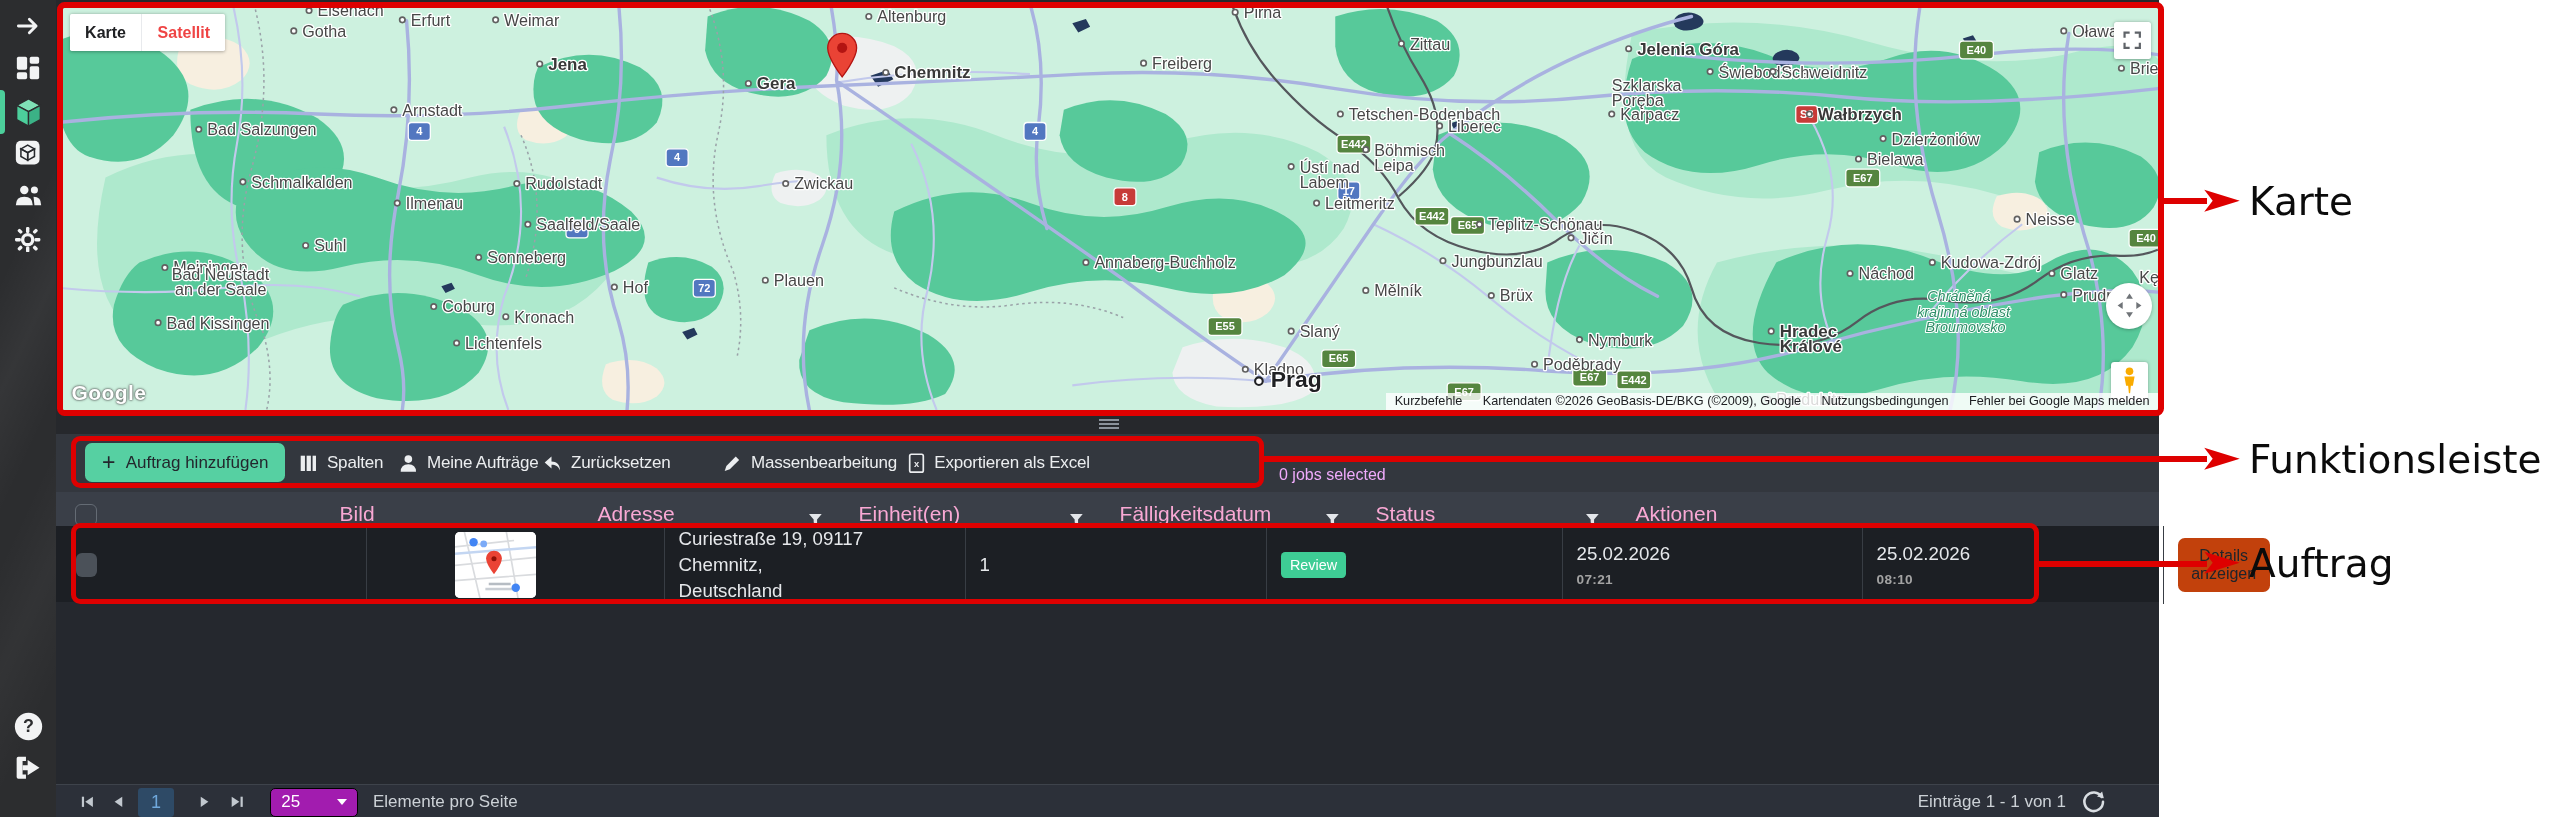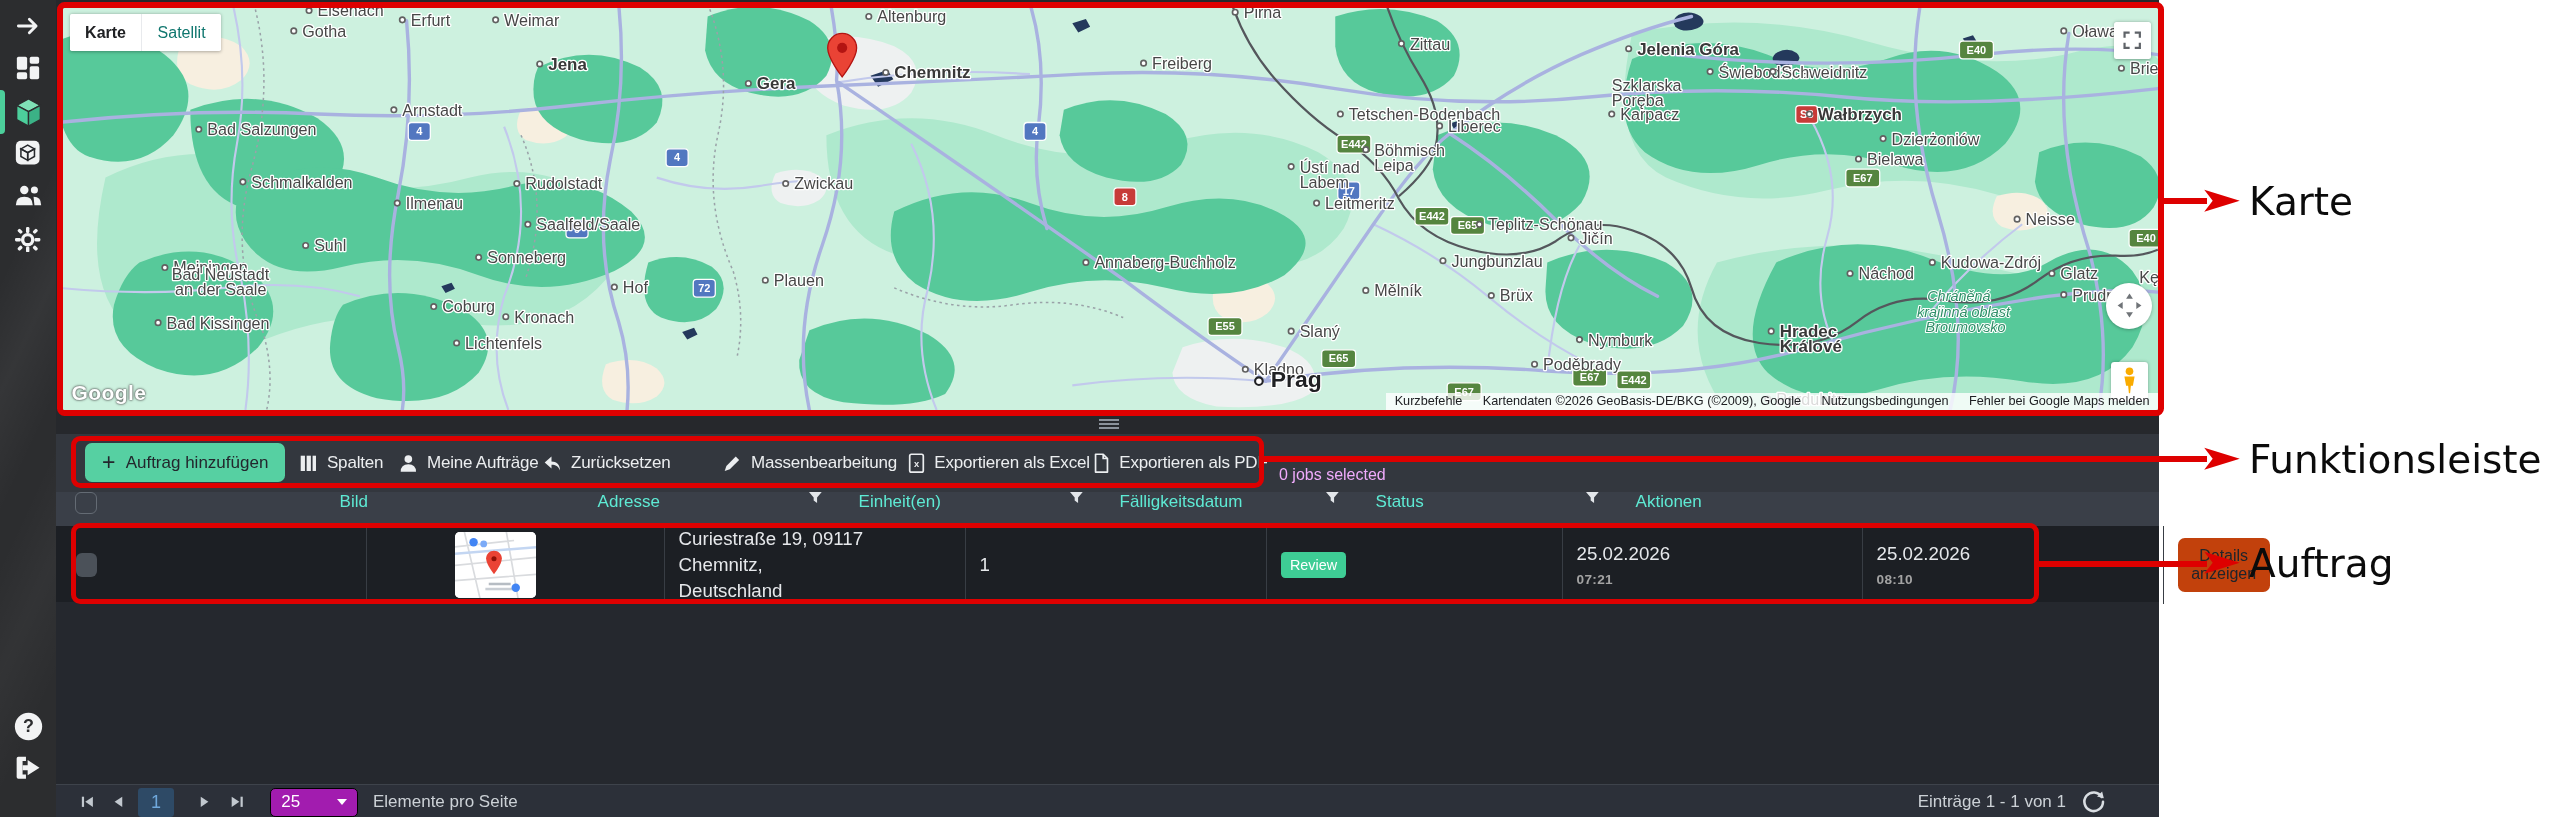--- a/index.html
+++ b/index.html
@@ -13,21 +13,21 @@
   .sic{position:absolute;left:0;width:56px;display:flex;justify-content:center;cursor:pointer;}
   #active-pill{position:absolute;left:-3.4px;top:90px;width:8.5px;height:44px;border-radius:5.1px;background:#4ccf9b;}
   
   #map-frame{position:absolute;left:57px;top:1.7px;width:2107px;height:414px;border:6px solid #de0000;
     border-radius:7.6px;box-sizing:border-box;background:#cdf1df;}
   #map-clip{position:absolute;left:0;top:0;width:2095px;height:402px;overflow:hidden;border-radius:2.5px;}
   .gm-ctl{position:absolute;background:#fff;box-shadow:0 0.8px 3.4px rgba(0,0,0,.3);}
   #maptype{left:6.8px;top:6.8px;height:37px;display:flex;align-items:center;border-radius:1.7px;font-size:16px;}
   #maptype .seg{padding:0 15.3px;height:37px;display:flex;align-items:center;cursor:pointer;}
   #maptype .seg.on{font-weight:bold;color:#202124;}
-  #maptype .seg.off{color:#0f766e;border-left:0.8px solid #e8eaed;}
+  #maptype .seg.off{color:#ef4444;border-left:0.8px solid #e8eaed;font-weight:bold;}
   #fullscreen-btn{left:2051px;top:14.4px;width:37px;height:37px;border-radius:2.5px;display:flex;align-items:center;justify-content:center;cursor:pointer;}
   #pan-ctl{left:2043px;top:275px;width:46px;height:46px;border-radius:50%;display:flex;align-items:center;justify-content:center;cursor:pointer;}
   #pegman{left:2048px;top:354px;width:37px;height:39px;border-radius:3.4px;display:flex;align-items:center;justify-content:center;cursor:pointer;}
   #google-logo{position:absolute;left:8.5px;bottom:5.1px;font-size:21px;font-weight:bold;color:#fff;letter-spacing:0.4px;
     text-shadow:0 0 2.5px rgba(68,68,68,.9),0 0 1.7px rgba(68,68,68,.9);}
   #attribution{position:absolute;right:0;bottom:0;height:17px;display:flex;align-items:center;gap:20.4px;
     background:rgba(255,255,255,.8);font-size:12.7px;color:#202124;padding:0 8.5px;}
   #attribution span{white-space:nowrap;}
   
   .ml{font-family:"Liberation Sans",sans-serif;font-size:19px;fill:#474747;paint-order:stroke;stroke:#ffffff;stroke-width:3px;stroke-linejoin:round;}
@@ -46,21 +46,21 @@
   
   #toolbar{position:absolute;left:56px;top:434px;width:2103px;height:58px;background:#33373e;}
   #add-btn{position:absolute;left:29px;top:9.3px;height:39px;border:none;border-radius:6.8px;background:#56d0a2;
     display:flex;align-items:center;gap:10.2px;padding:0 17px;font-size:17px;color:#23272d;cursor:pointer;font-family:inherit;}
   #add-btn .plus{font-size:23px;line-height:1;font-weight:400;}
   .titem{position:absolute;top:0;height:58px;display:flex;align-items:center;gap:9.3px;color:#eceef0;font-size:17px;cursor:pointer;letter-spacing:-0.2px;}
   #jobs-selected{position:absolute;left:1223px;top:0;height:58px;display:flex;align-items:center;color:#f0abfc;font-size:16px;margin-top:12px;}
   
   .tgrid{display:grid;grid-template-columns:270px 258px 261px 261px 256px 260px 261px auto;}
   #thead{position:absolute;left:56px;top:492px;width:2103px;height:34px;background:#3a3f48;}
-  .hc{display:flex;align-items:flex-start;justify-content:space-between;padding:0 22px 0 13.6px;color:#5eead4;font-size:17px;cursor:pointer;}
+  .hc{display:flex;align-items:flex-end;justify-content:space-between;padding:0 22px 0 13.6px;color:#f9a8d4;font-size:21px;cursor:pointer;}
   #trow{position:absolute;left:56px;top:526px;width:2103px;height:76px;background:#1c1f24;gap:40px;}
   #trow>div{display:flex;align-items:center;padding:0 13.6px;color:#e6e8eb;font-size:18.7px;box-sizing:border-box;}
   #trow>div+div{border-left:0.8px solid #383d44;}
   .cb{border-radius:6px;cursor:pointer;}
   #cb-head{width:20.4px;height:20.4px;border:1.7px solid #646b74;background:transparent;margin-left:5.1px;}
   #cb-row{width:20.4px;height:24px;border:none;background:#4b5159;margin-left:6.8px;}
   #thumb{width:81px;height:66px;background:#fff;border-radius:5.1px;overflow:hidden;cursor:pointer;box-shadow:0 0 0 0.8px #ddd inset;}
   .addr{line-height:26px;font-size:18.7px;}
   .badge{background:#3ecd95;color:#fff;font-size:14.4px;padding:5.1px 9.3px;border-radius:4.2px;}
   .dt{display:flex;flex-direction:column;gap:7.6px;}
@@ -518,27 +518,20 @@
     </div>
 
     <div class="titem" style="left:852px">
       <svg width="17" height="20.4" viewBox="0 0 20 24" style="font-size:20px">
         <rect x="2" y="1.5" width="16" height="21" rx="2" fill="none" stroke="#eceef0" stroke-width="2"></rect>
         <text x="10" y="16" text-anchor="middle" font-size="11" font-weight="bold" fill="#eceef0" font-family="Liberation Sans,sans-serif">x</text>
       </svg>
       <span>Exportieren als Excel</span>
     </div>
 
-    <div class="titem" style="left:1037px">
-      <svg width="17" height="20.4" viewBox="0 0 20 24">
-        <path d="M3 1.5h9l5 5v16H3z" fill="none" stroke="#eceef0" stroke-width="2" stroke-linejoin="round"></path>
-        <path d="M12 1.5v5h5" fill="none" stroke="#eceef0" stroke-width="2"></path>
-      </svg>
-      <span>Exportieren als PDF</span>
-    </div>
 
     <span id="jobs-selected">0 jobs selected</span>
   </div>
 
   <div id="thead" class="tgrid">
     <div class="hc">
       <div id="cb-head" class="cb"></div>
     </div>
     <div class="hc">
       <span>Bild</span>

